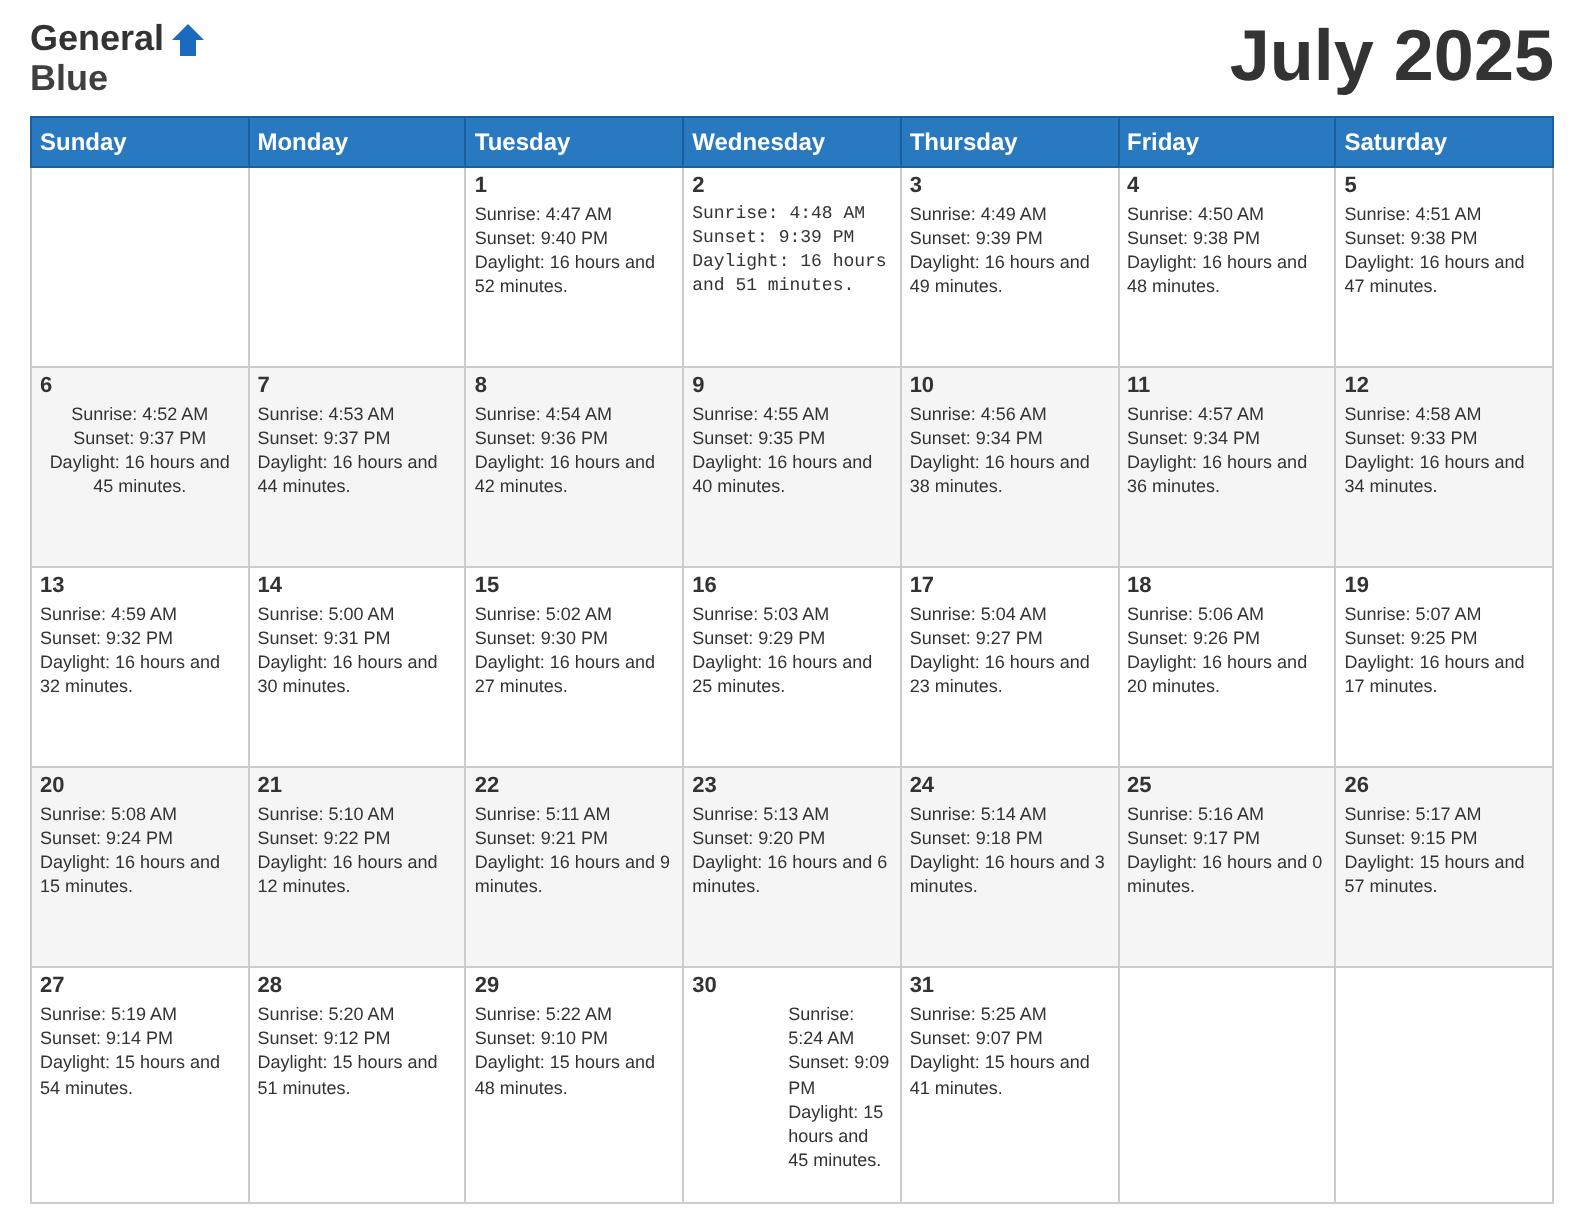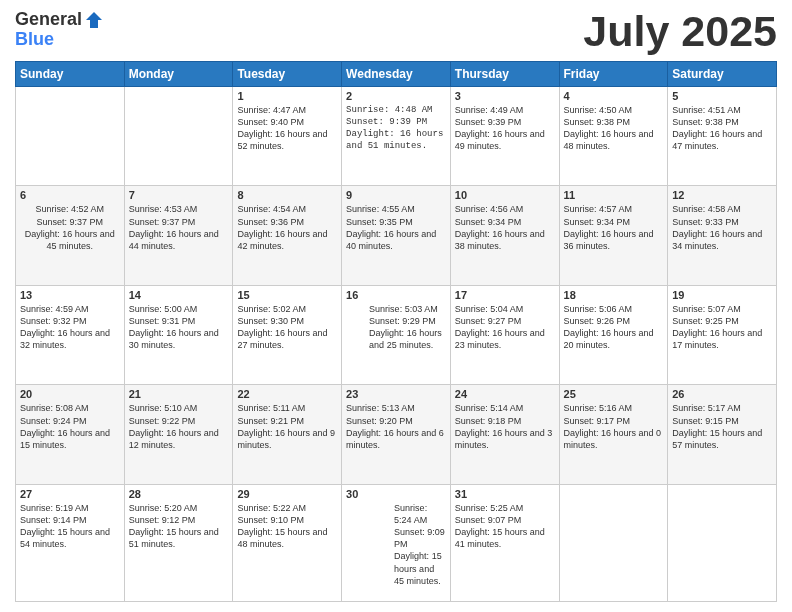--- a/index.html
+++ b/index.html
@@ -33,32 +33,32 @@
       line-height: 1.1;
     }
     .logo-general {
       font-size: 18px;
       font-weight: bold;
       color: #333;
     }
     .logo-blue {
       font-size: 18px;
       font-weight: bold;
-      color: #3b82f6;
+      color: #404040;
     }
     .logo-icon {
       width: 20px;
       height: 20px;
       margin-left: 2px;
     }
     .title-area {
       text-align: right;
     }
     .month-title {
-      font-size: 43px;
+      font-size: 36px;
       font-weight: bold;
       color: #333;
       line-height: 1;
       text-align: center;
     }
     .location {
       font-size: 14px;
       color: #555;
     }
     .calendar {
@@ -232,21 +232,21 @@
 Daylight: 16 hours and 30 minutes.</div>
           </td>
           <td>
             <span class="day-num">15</span>
             <div class="cell-info" style="white-space: pre-line;">Sunrise: 5:02 AM
 Sunset: 9:30 PM
 Daylight: 16 hours and 27 minutes.</div>
           </td>
           <td>
             <span class="day-num">16</span>
-            <div class="cell-info" style="white-space: pre-line; margin-left: 23px;">Sunrise: 5:03 AM
+            <div class="cell-info" style="white-space: pre-line;">Sunrise: 5:03 AM
 Sunset: 9:29 PM
 Daylight: 16 hours and 25 minutes.</div>
           </td>
           <td>
             <span class="day-num">17</span>
             <div class="cell-info" style="white-space: pre-line;">Sunrise: 5:04 AM
 Sunset: 9:27 PM
 Daylight: 16 hours and 23 minutes.</div>
           </td>
           <td>

